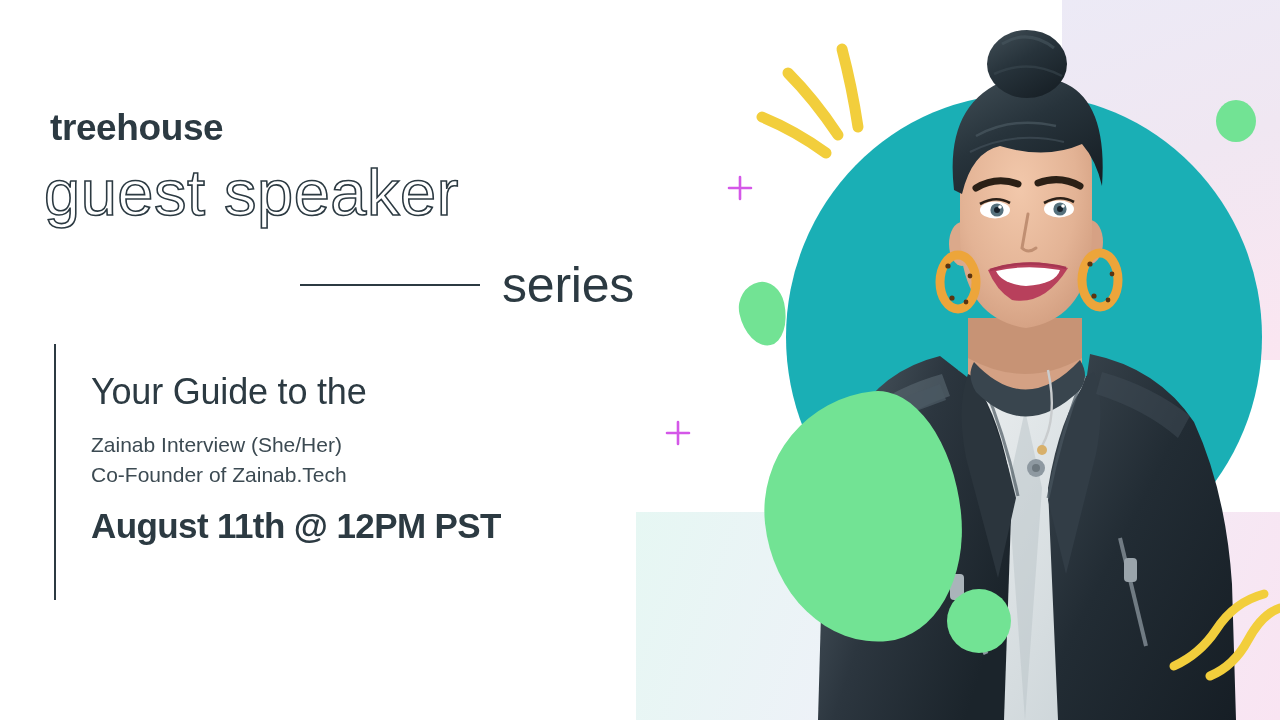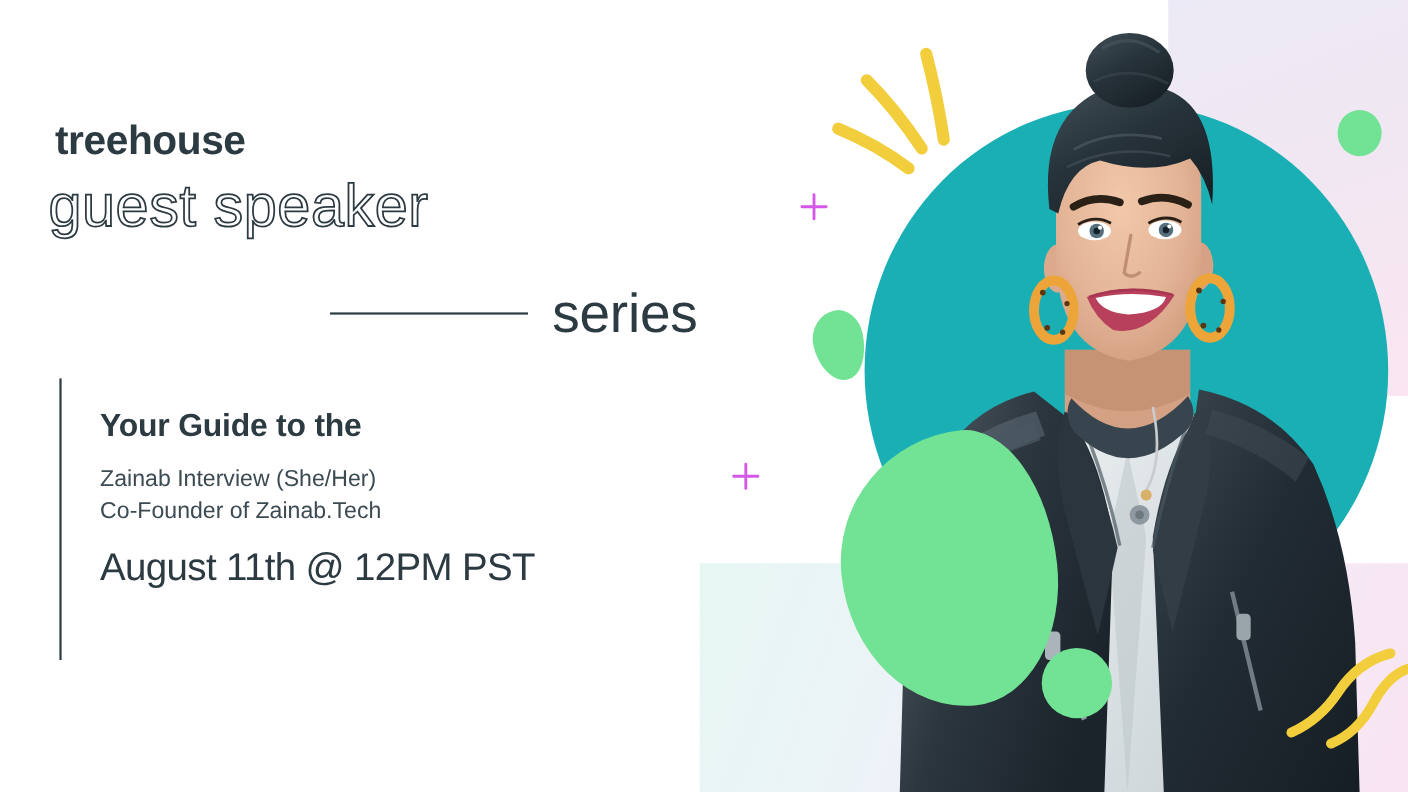--- a/index.html
+++ b/index.html
@@ -73,50 +73,50 @@
   
   #text-col { position:absolute; left:0; top:0; width:660px; height:720px; }
 
   #wordmark {
     position:absolute; left:50px; top:107px;
     font-size:37px; font-weight:600; letter-spacing:-0.4px;
     color:#2c3a42;
   }
   #headline-outline {
     position:absolute; left:44px; top:160px;
-    font-size:54px; font-weight:400; letter-spacing:0.5px;
+    font-size:65px; font-weight:400; letter-spacing:0.5px;
     color:transparent;
     -webkit-text-stroke:1.6px #2c3a42;
     line-height:1;
   }
   #series-row {
     position:absolute; left:300px; top:256px;
     width:330px; display:flex; align-items:center; gap:22px;
   }
   #series-rule { flex:0 0 180px; height:2px; background:#2c3a42; }
   #series-label {
     font-size:50px; font-weight:500; color:#2c3a42; letter-spacing:-0.2px;
   }
 
   #detail-rule {
     position:absolute; left:54px; top:344px;
     width:2px; height:256px; background:#2c3a42;
   }
   #detail-block { position:absolute; left:91px; top:368px; width:520px; }
   #talk-title {
-    font-size:29px; font-weight:700; color:#2c3a42;
+    font-size:36px; font-weight:400; color:#2c3a42;
     line-height:1.33; letter-spacing:-0.2px;
   }
   #speaker-name, #speaker-role {
     font-size:21px; font-weight:400; color:#3c4a52; line-height:1.42;
   }
   #speaker-name { margin-top:14px; }
   #datetime {
     margin-top:16px;
-    font-size:35px; font-weight:400; color:#2c3a42; letter-spacing:-0.6px;
+    font-size:35px; font-weight:700; color:#2c3a42; letter-spacing:-0.6px;
   }
 </style>
 </head>
 <body>
 
 <div id="stage">
 
   <div class="grad-panel" id="panel-top-right"></div>
   <div class="grad-panel" id="panel-bottom"></div>
 

